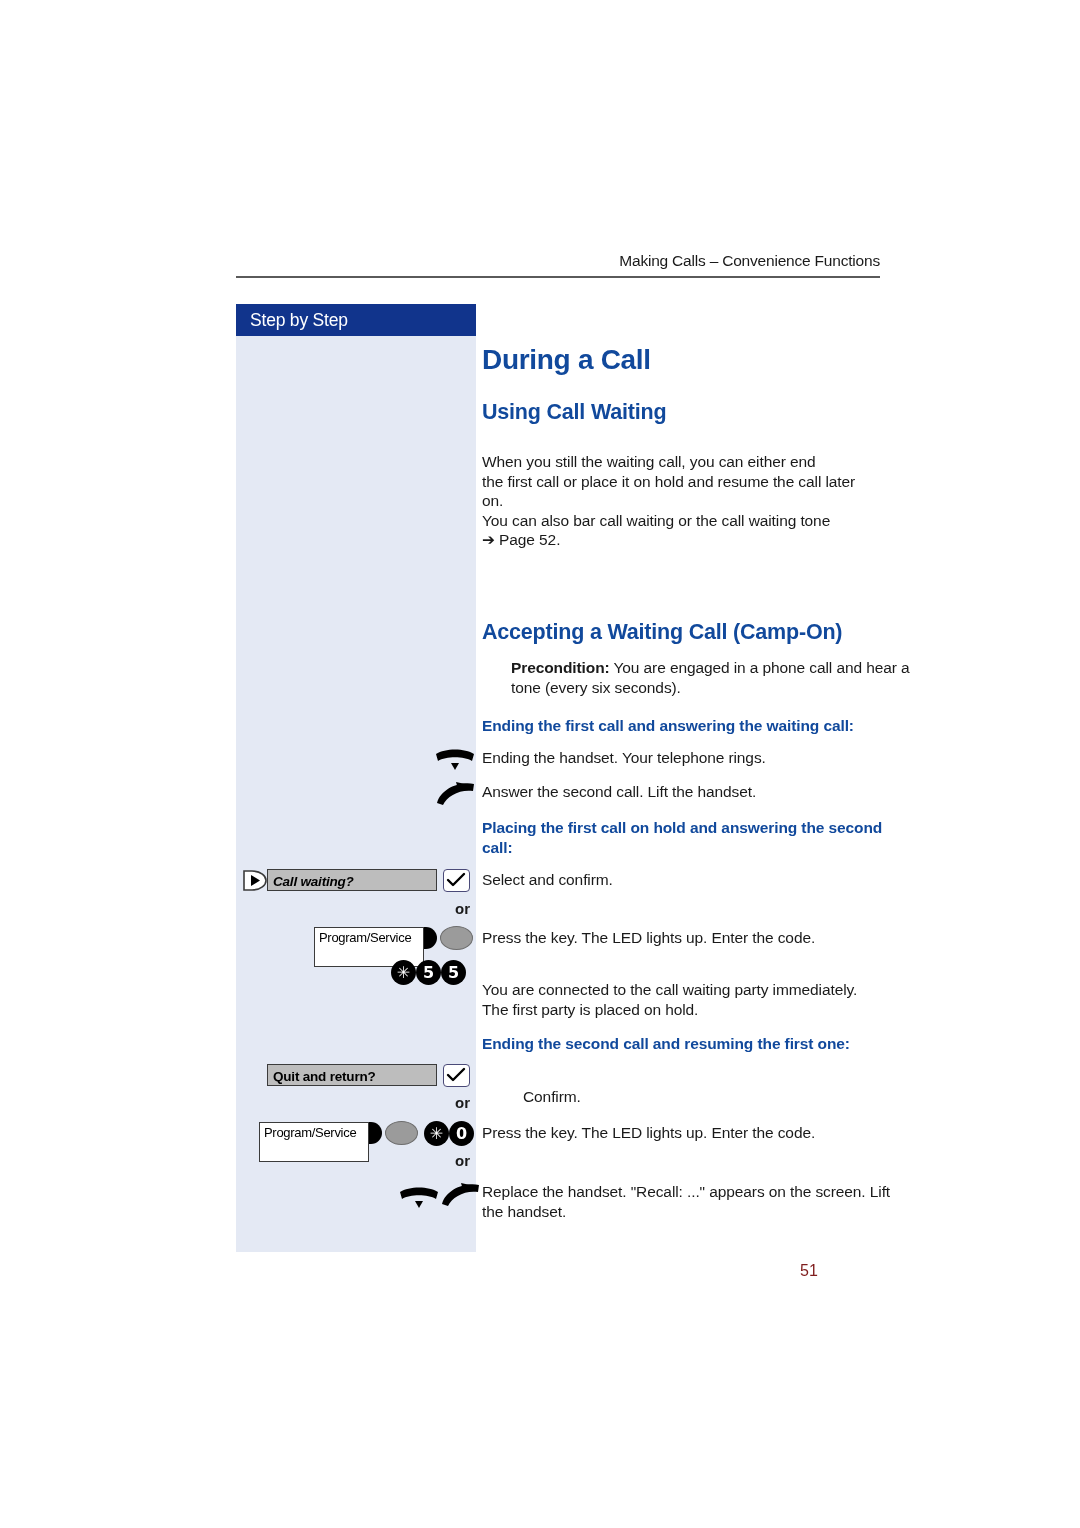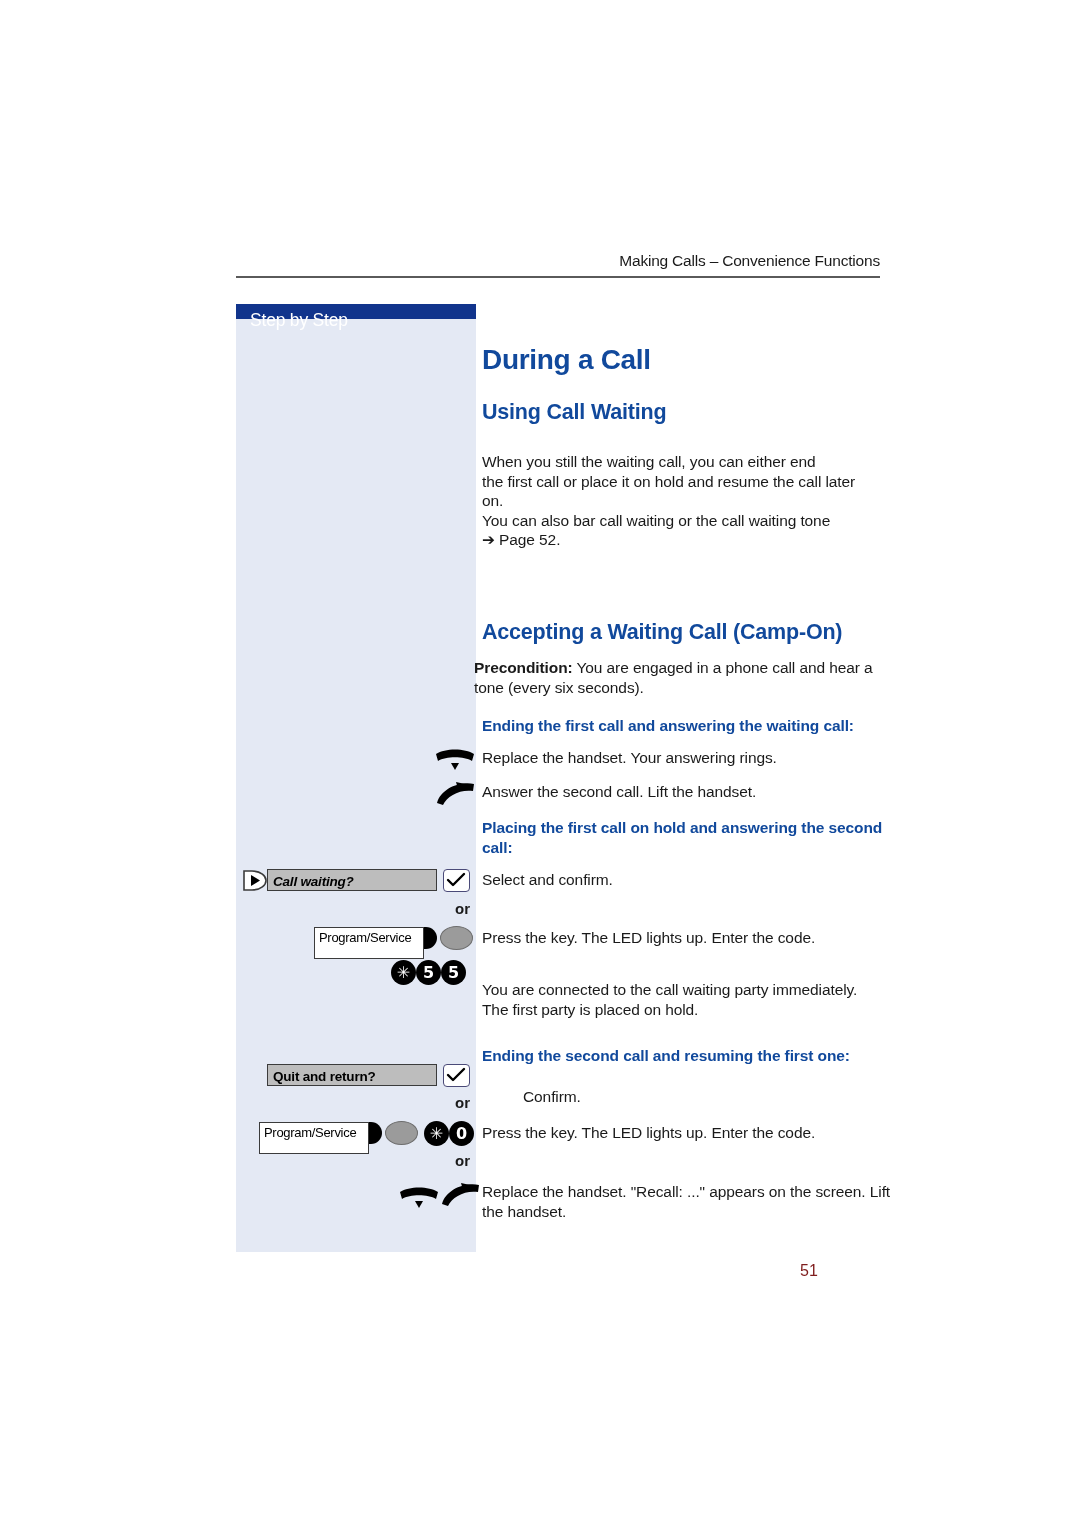--- a/index.html
+++ b/index.html
@@ -43,21 +43,21 @@
     top: 304px;
     width: 240px;
     height: 948px;
     background: #e4e9f4;
   }
   .sidebar-title {
     position: absolute;
     left: 0;
     top: 0;
     width: 240px;
-    height: 15px;
+    height: 32px;
     background: #11348c;
     color: #ffffff;
     font-size: 17.5px;
     line-height: 32px;
     padding-left: 14px;
     box-sizing: border-box;
     letter-spacing: -0.2px;
   }
 
   h1.doc-title {
@@ -143,21 +143,21 @@
     position: absolute;
     width: 27px;
     height: 23px;
   }
 
   .fnkey-label {
     position: absolute;
     background: #ffffff;
     border: 1.4px solid #3b3b3b;
     box-sizing: border-box;
-    height: 32px;
+    height: 40px;
     line-height: 19px;
     font-size: 13px;
     color: #000000;
     padding-left: 4px;
     letter-spacing: -0.3px;
   }
   .fnkey-cap {
     position: absolute;
     width: 13px;
     height: 22px;
@@ -218,31 +218,31 @@
 <div class="abs" style="left:482px; top:452px; width:404px;">
   <p class="body-text">When you still the waiting call, you can either end</p>
   <p class="body-text">the first call or place it on hold and resume the call later</p>
   <p class="body-text">on.</p>
   <p class="body-text">You can also bar call waiting or the call waiting tone</p>
   <p class="body-text">➔ Page 52.</p>
 </div>
 
 <h2 class="doc-sub abs" style="left:482px; top:620px; width:404px;">Accepting a Waiting Call (Camp-On)</h2>
 
-<p class="body-text abs" style="left:474px; top:658px; width:404px;"><span class="b-strong">Precondition:</span><span> You are engaged in a phone call and hear a tone (every six seconds).</span></p>
+<p class="body-text abs" style="left:511px; top:658px; width:404px;"><span class="b-strong">Precondition:</span><span> You are engaged in a phone call and hear a tone (every six seconds).</span></p>
 
 <h3 class="doc-bold abs" style="left:482px; top:716px; width:410px;">Ending the first call and answering the waiting call:</h3>
 
 <div class="handset-icon" style="left:432px; top:748px;">
   <svg width="46" height="26" viewBox="0 0 46 26">
     <path d="M4 6 C13 0, 33 0, 42 6 L40 13 C32 8, 14 8, 6 13 Z" fill="#000000"></path>
     <path d="M19 15 L27 15 L23 22 Z" fill="#000000"></path>
   </svg>
 </div>
-<div class="step-text" style="top:748px;">Replace the handset. Your answering rings.</div>
+<div class="step-text" style="top:748px;">Ending the handset. Your telephone rings.</div>
 
 <div class="handset-icon" style="left:432px; top:780px;">
   <svg width="46" height="26" viewBox="0 0 46 26">
     <path d="M5 23 C9 9, 27 1, 42 4 L41 11 C28 9, 15 16, 11 25 Z" fill="#000000"></path>
     <path d="M24 2 L33 4 L26 9 Z" fill="#000000"></path>
   </svg>
 </div>
 <div class="step-text" style="top:782px;">Answer the second call. Lift the handset.</div>
 
 <h3 class="doc-bold abs" style="left:482px; top:818px; width:412px;">Placing the first call on hold and answering the second call:</h3>
@@ -267,21 +267,21 @@
 <div class="fnkey-cap" style="left:424px; top:927px;"></div>
 <div class="fnkey-led" style="left:440px; top:926px;"></div>
 <div class="step-text" style="top:928px;">Press the key. The LED lights up. Enter the code.</div>
 
 <div class="digit-key" style="left:391px; top:960px;">✳</div>
 <div class="digit-key" style="left:416px; top:960px;">5</div>
 <div class="digit-key" style="left:441px; top:960px;">5</div>
 
 <div class="step-text" style="top:980px;">You are connected to the call waiting party immediately. The first party is placed on hold.</div>
 
-<h3 class="doc-bold abs" style="left:482px; top:1034px; width:412px;margin-top:12px;">Ending the second call and resuming the first one:</h3>
+<h3 class="doc-bold abs" style="left:482px; top:1034px; width:412px;">Ending the second call and resuming the first one:</h3>
 
 <div class="menu-box" style="left:267px; top:1064px; width:170px;">Quit and return?</div>
 <div class="confirm-key" style="left:443px; top:1064px;">
   <svg width="24" height="20" viewBox="0 0 24 20">
     <path d="M4 10 L9 15 L20 4" fill="none" stroke="#000000" stroke-width="2.4" stroke-linecap="round" stroke-linejoin="round"></path>
   </svg>
 </div>
 <div class="step-text" style="top:1087px;margin-left:41px;">Confirm.</div>
 
 <div class="or-label" style="left:410px; top:1094px;">or</div>

